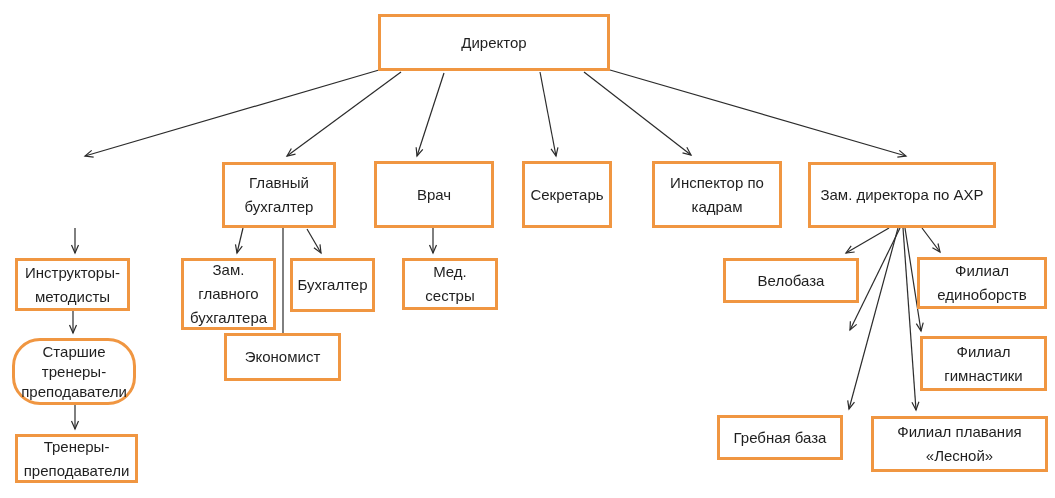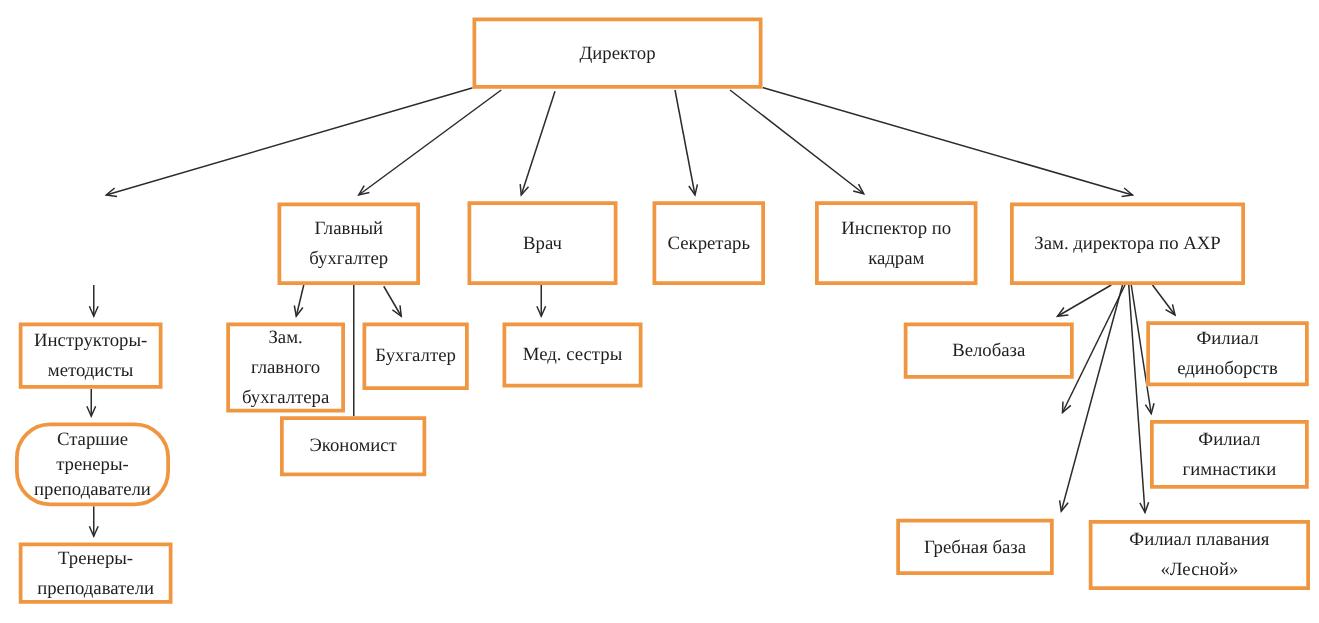--- a/index.html
+++ b/index.html
@@ -2,21 +2,21 @@
 <html><head>
 <meta charset="utf-8">
 <style>
   html, body { margin: 0; padding: 0; background: #ffffff; }
   .canvas {
     position: relative;
     width: 1055px;
     height: 498px;
     background: #ffffff;
     overflow: hidden;
-    font-family: Liberation Serif, serif;
+    font-family: Liberation Sans, sans-serif;
   }
   .connectors {
     position: absolute;
     left: 0; top: 0;
     width: 1055px; height: 498px;
     z-index: 1;
   }
   .conn { stroke: #2b2b2b; stroke-width: 1.2; }
   .node {
     position: absolute;
@@ -121,21 +121,21 @@
   </div>
 
   <div class="node" style="left:290px;top:258px;width:85px;height:54px">
     <span class="lbl">Бухгалтер</span>
   </div>
 
   <div class="node" style="left:224px;top:333px;width:117px;height:48px">
     <span class="lbl">Экономист</span>
   </div>
 
-  <div class="node" style="left:402px;top:258px;width:112px;height:52px">
+  <div class="node" style="left:402px;top:258px;width:96px;height:52px">
     <span class="lbl">Мед. сестры</span>
   </div>
 
   <div class="node" style="left:723px;top:258px;width:136px;height:45px">
     <span class="lbl">Велобаза</span>
   </div>
 
   <div class="node" style="left:917px;top:257px;width:130px;height:52px">
     <span class="lbl">Филиал
 единоборств</span>

